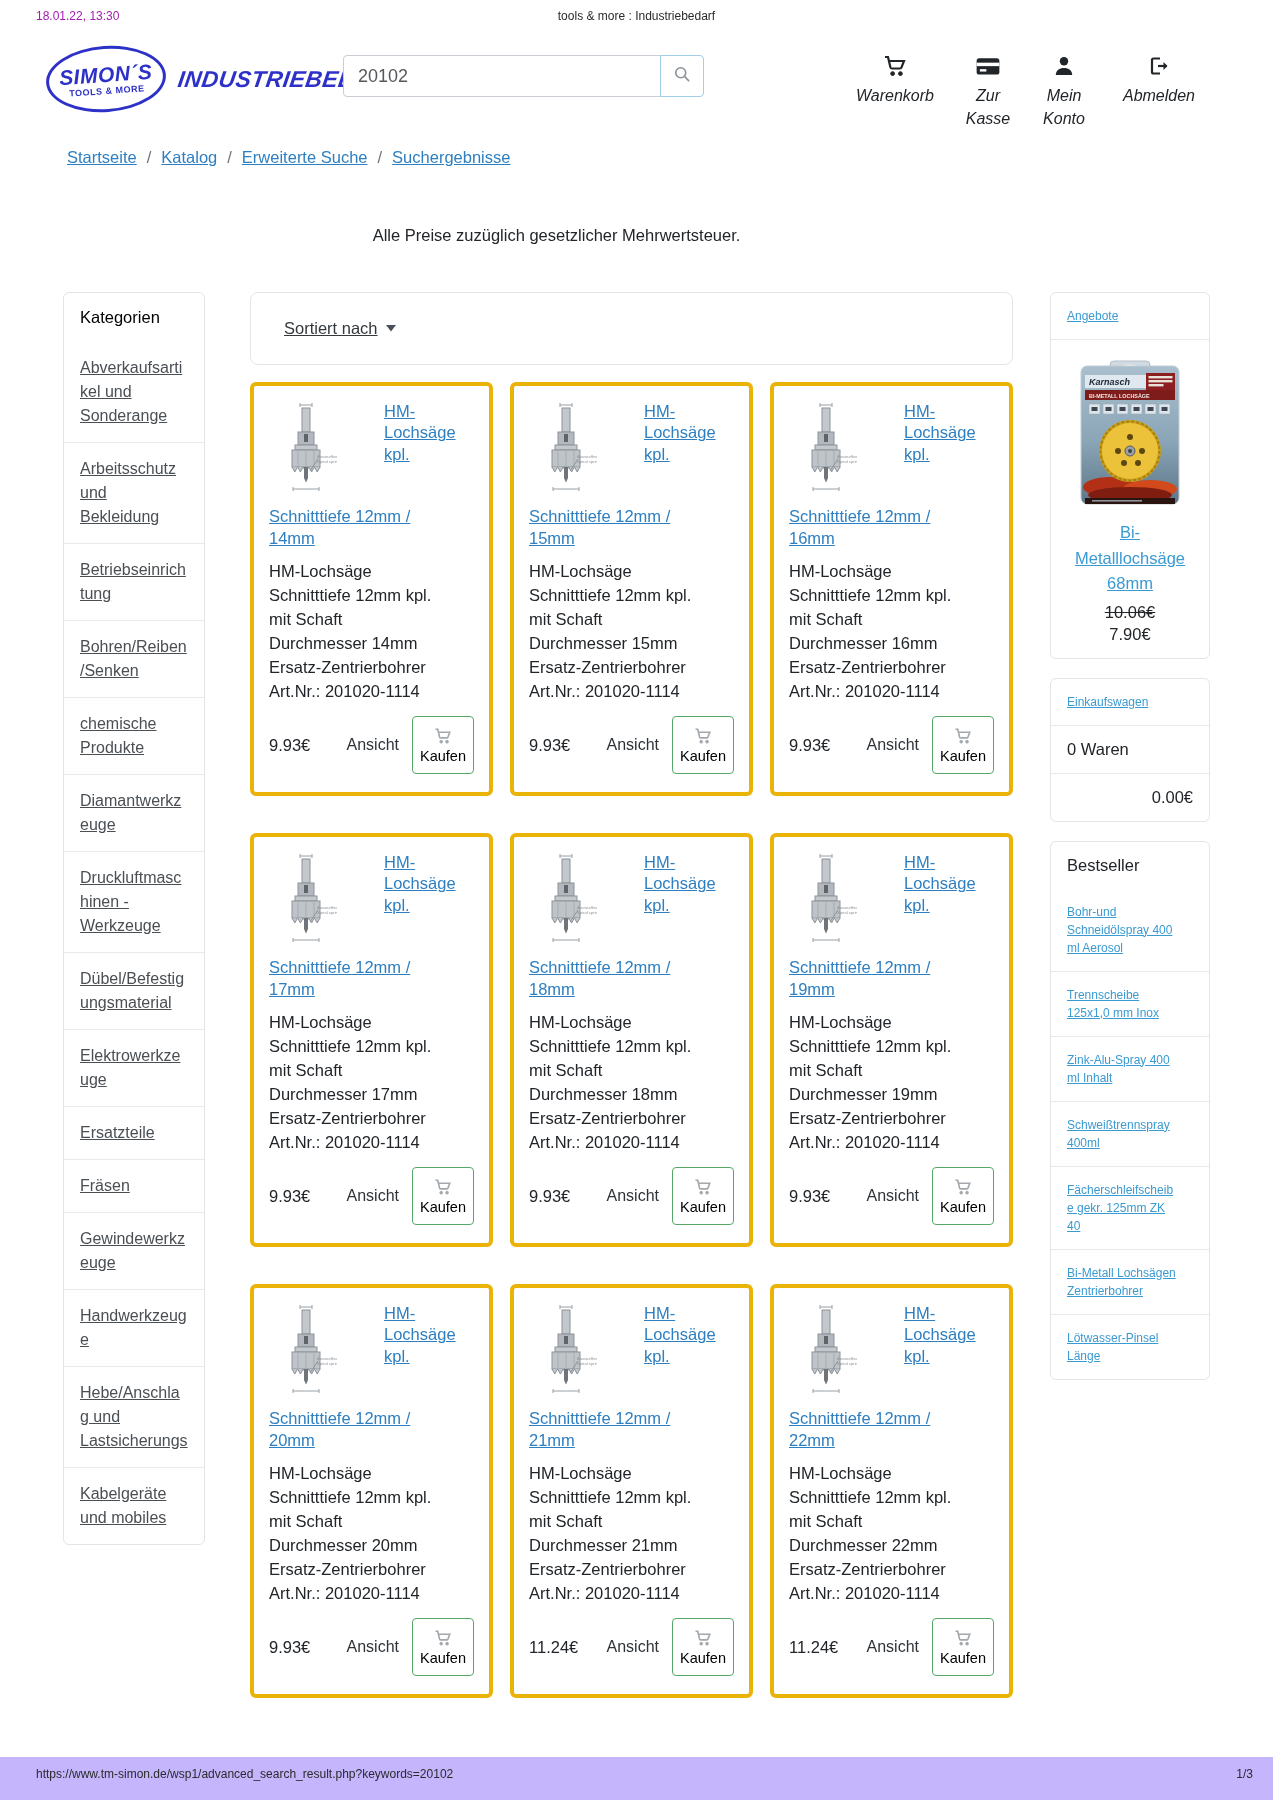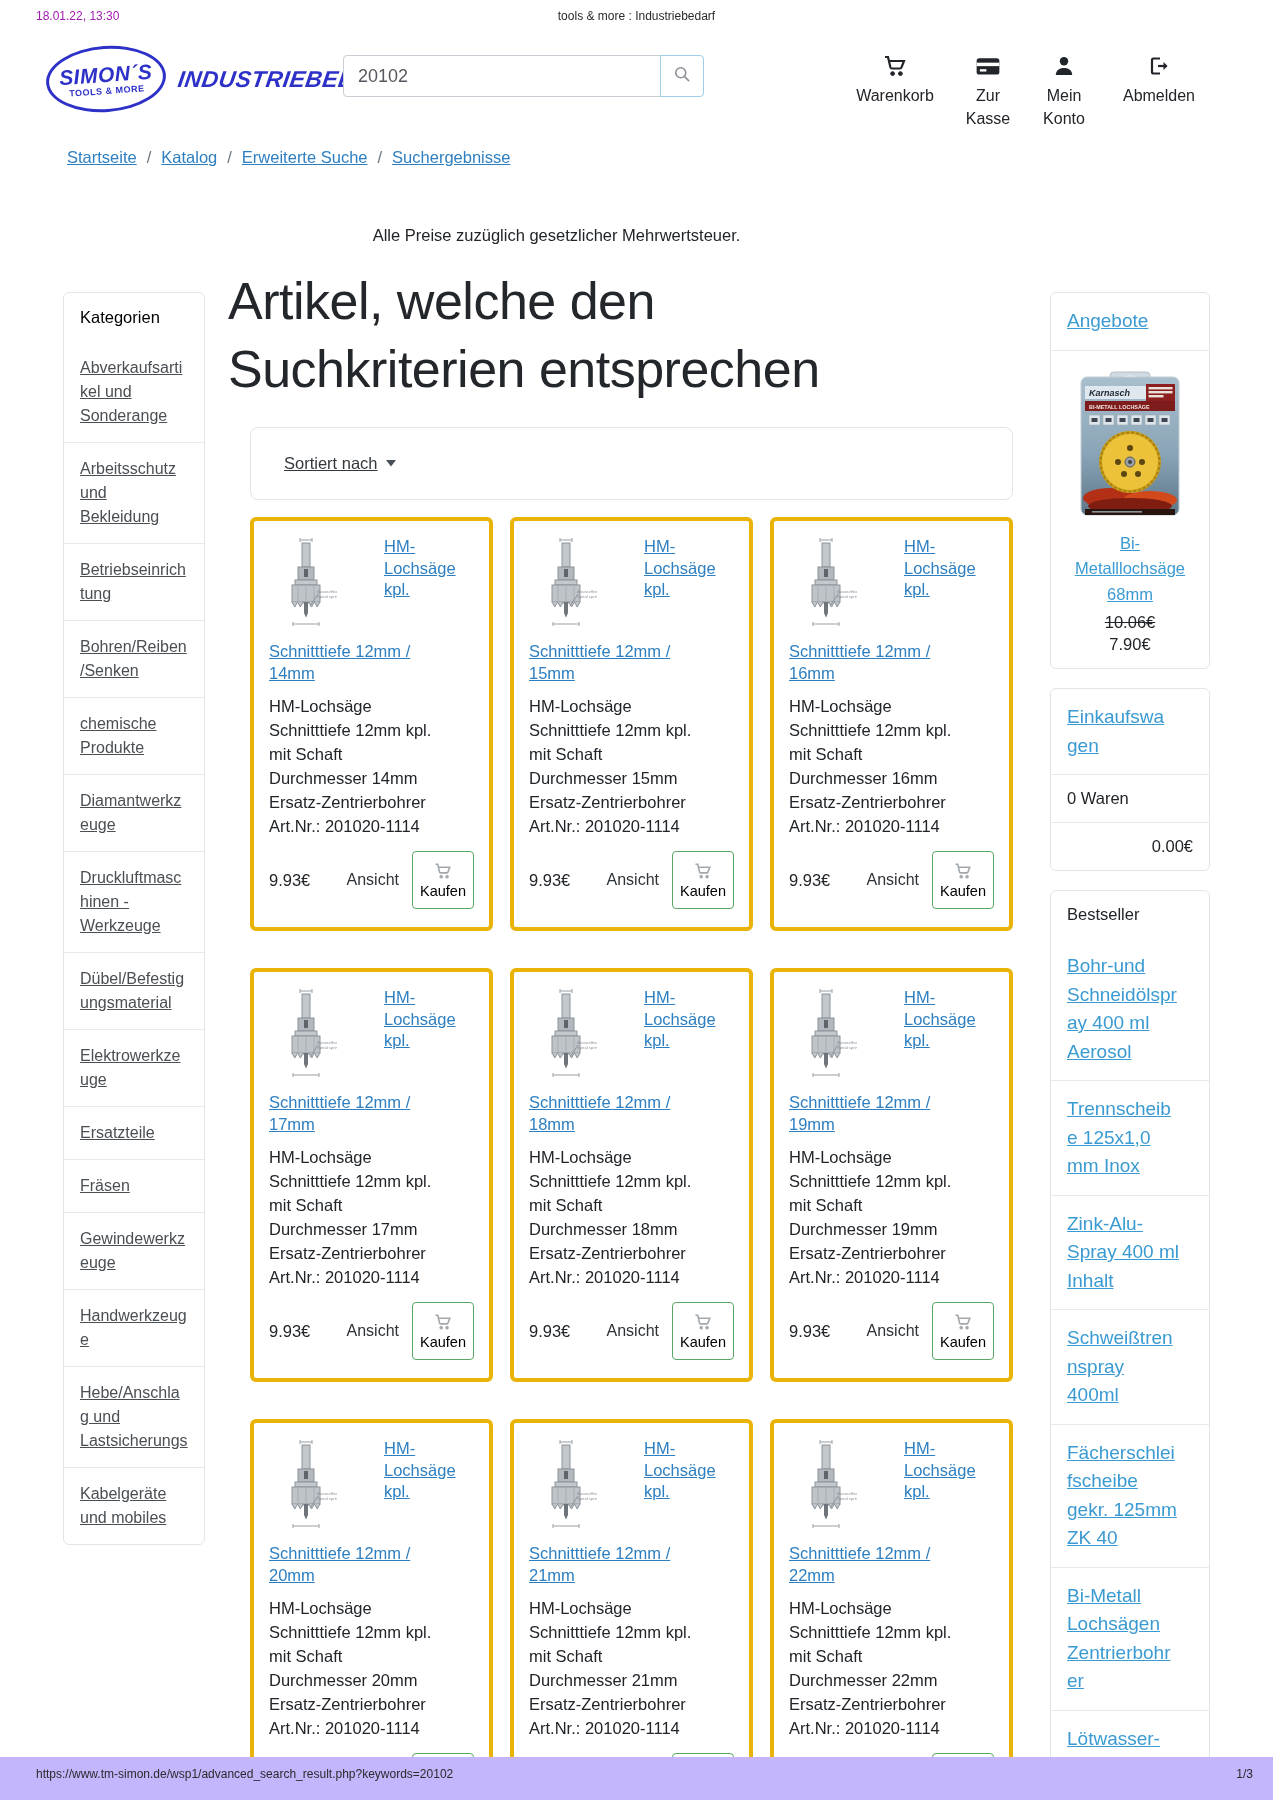--- a/index.html
+++ b/index.html
@@ -38,21 +38,21 @@
     font-size:18px; color:#55595e; padding:0 14px; outline:none;
     font-family:"Liberation Sans", sans-serif; background:#fff;
   }
   .search-btn {
     width:44px; height:42px; margin-left:-1px; background:#fff;
     border:1px solid #9fd0e8; border-radius:0 4px 4px 0;
     display:flex; align-items:center; justify-content:center; cursor:pointer; color:#8d9399;
   }
 
   .hdr-nav { position:absolute; left:851px; top:52px; display:flex; align-items:flex-start; }
-  .hdr-item { display:flex; flex-direction:column; align-items:center; cursor:pointer; color:#212529; }
+  .hdr-item { display:flex; flex-direction:column; align-items:center; cursor:pointer; color:#212529;font-style:italic; }
   .hdr-item .ico { height:26px; display:flex; align-items:flex-end; }
   .hdr-item .cap { font-size:16px; margin-top:6px; text-align:center; line-height:1.45; }
   .w-wk { width:88px; }  .w-zk { width:62px; margin-left:18px; }
   .w-mk { width:62px; margin-left:14px; }  .w-ab { width:96px; margin-left:16px; }
 
   .breadcrumb { position:absolute; left:67px; top:148px; font-size:16.5px; display:flex; }
   .breadcrumb .sep { color:#6c757d; margin:0 10px; }
 
   .notice { position:absolute; left:63px; top:226px; width:987px; text-align:center; font-size:16.5px; }
 
@@ -87,21 +87,21 @@
   .view-btn { margin-left:auto; margin-right:13px; font-size:16px; color:#2e3338; cursor:pointer; }
   .buy-btn { width:62px; height:58px; background:#fff; border:1px solid #57a866; border-radius:4px;
              display:flex; flex-direction:column; align-items:center; justify-content:center;
              cursor:pointer; color:#a3a8ad; }
   .buy-btn .cap { font-size:14.5px; margin-top:3px; color:#000000; }
 
   
   .sidebar-right { position:absolute; left:1050px; top:292px; width:160px; }
   .sb-box { margin-bottom:19px; }
   .sb-head { font-size:16.5px; color:#212529; }
-  .sb-link { display:block; font-size:19px; line-height:1.5; max-width:112px; overflow-wrap:break-word; }
+  .sb-link { display:block; font-size:12px; line-height:1.5; max-width:112px; overflow-wrap:break-word; }
   .offer-body { text-align:center; }
   .offer-img { width:100px; height:150px; margin:6px auto 10px; display:block; cursor:pointer; }
   .offer-name { margin:0 auto; max-width:112px; font-size:16.5px; line-height:1.55; overflow-wrap:break-word; }
   .offer-old { margin-top:6px; font-size:16.5px; text-decoration:line-through; }
   .offer-new { margin-top:3px; font-size:16.5px; }
   .cart-title { max-width:106px; }
   .cart-count { font-size:16.5px; }
   .cart-total { font-size:16.5px; text-align:right; }
 </style>
 </head>
@@ -244,21 +244,20 @@
     <span class="lnk graylnk cat-item">Hebe/Anschlag und Lastsicherungs</span>
   </div>
 
   <div class="box-row">
     <span class="lnk graylnk cat-item">Kabelgeräte und mobiles</span>
   </div>
 </div>
 </div>
 
 <div class="main">
-  <h1 class="page-title">Artikel, welche den Suchkriterien entsprechen</h1>
   <div class="sort-box">
     <span class="sort-lnk">
       <span class="txt">Sortiert nach</span>
       <svg width="10" height="7" viewBox="0 0 10 7">
         <path d="M0 0h10L5 6.5z" fill="#495057"></path>
       </svg>
     </span>
   </div>
   <div class="grid" id="product-grid">
   <div class="card">

